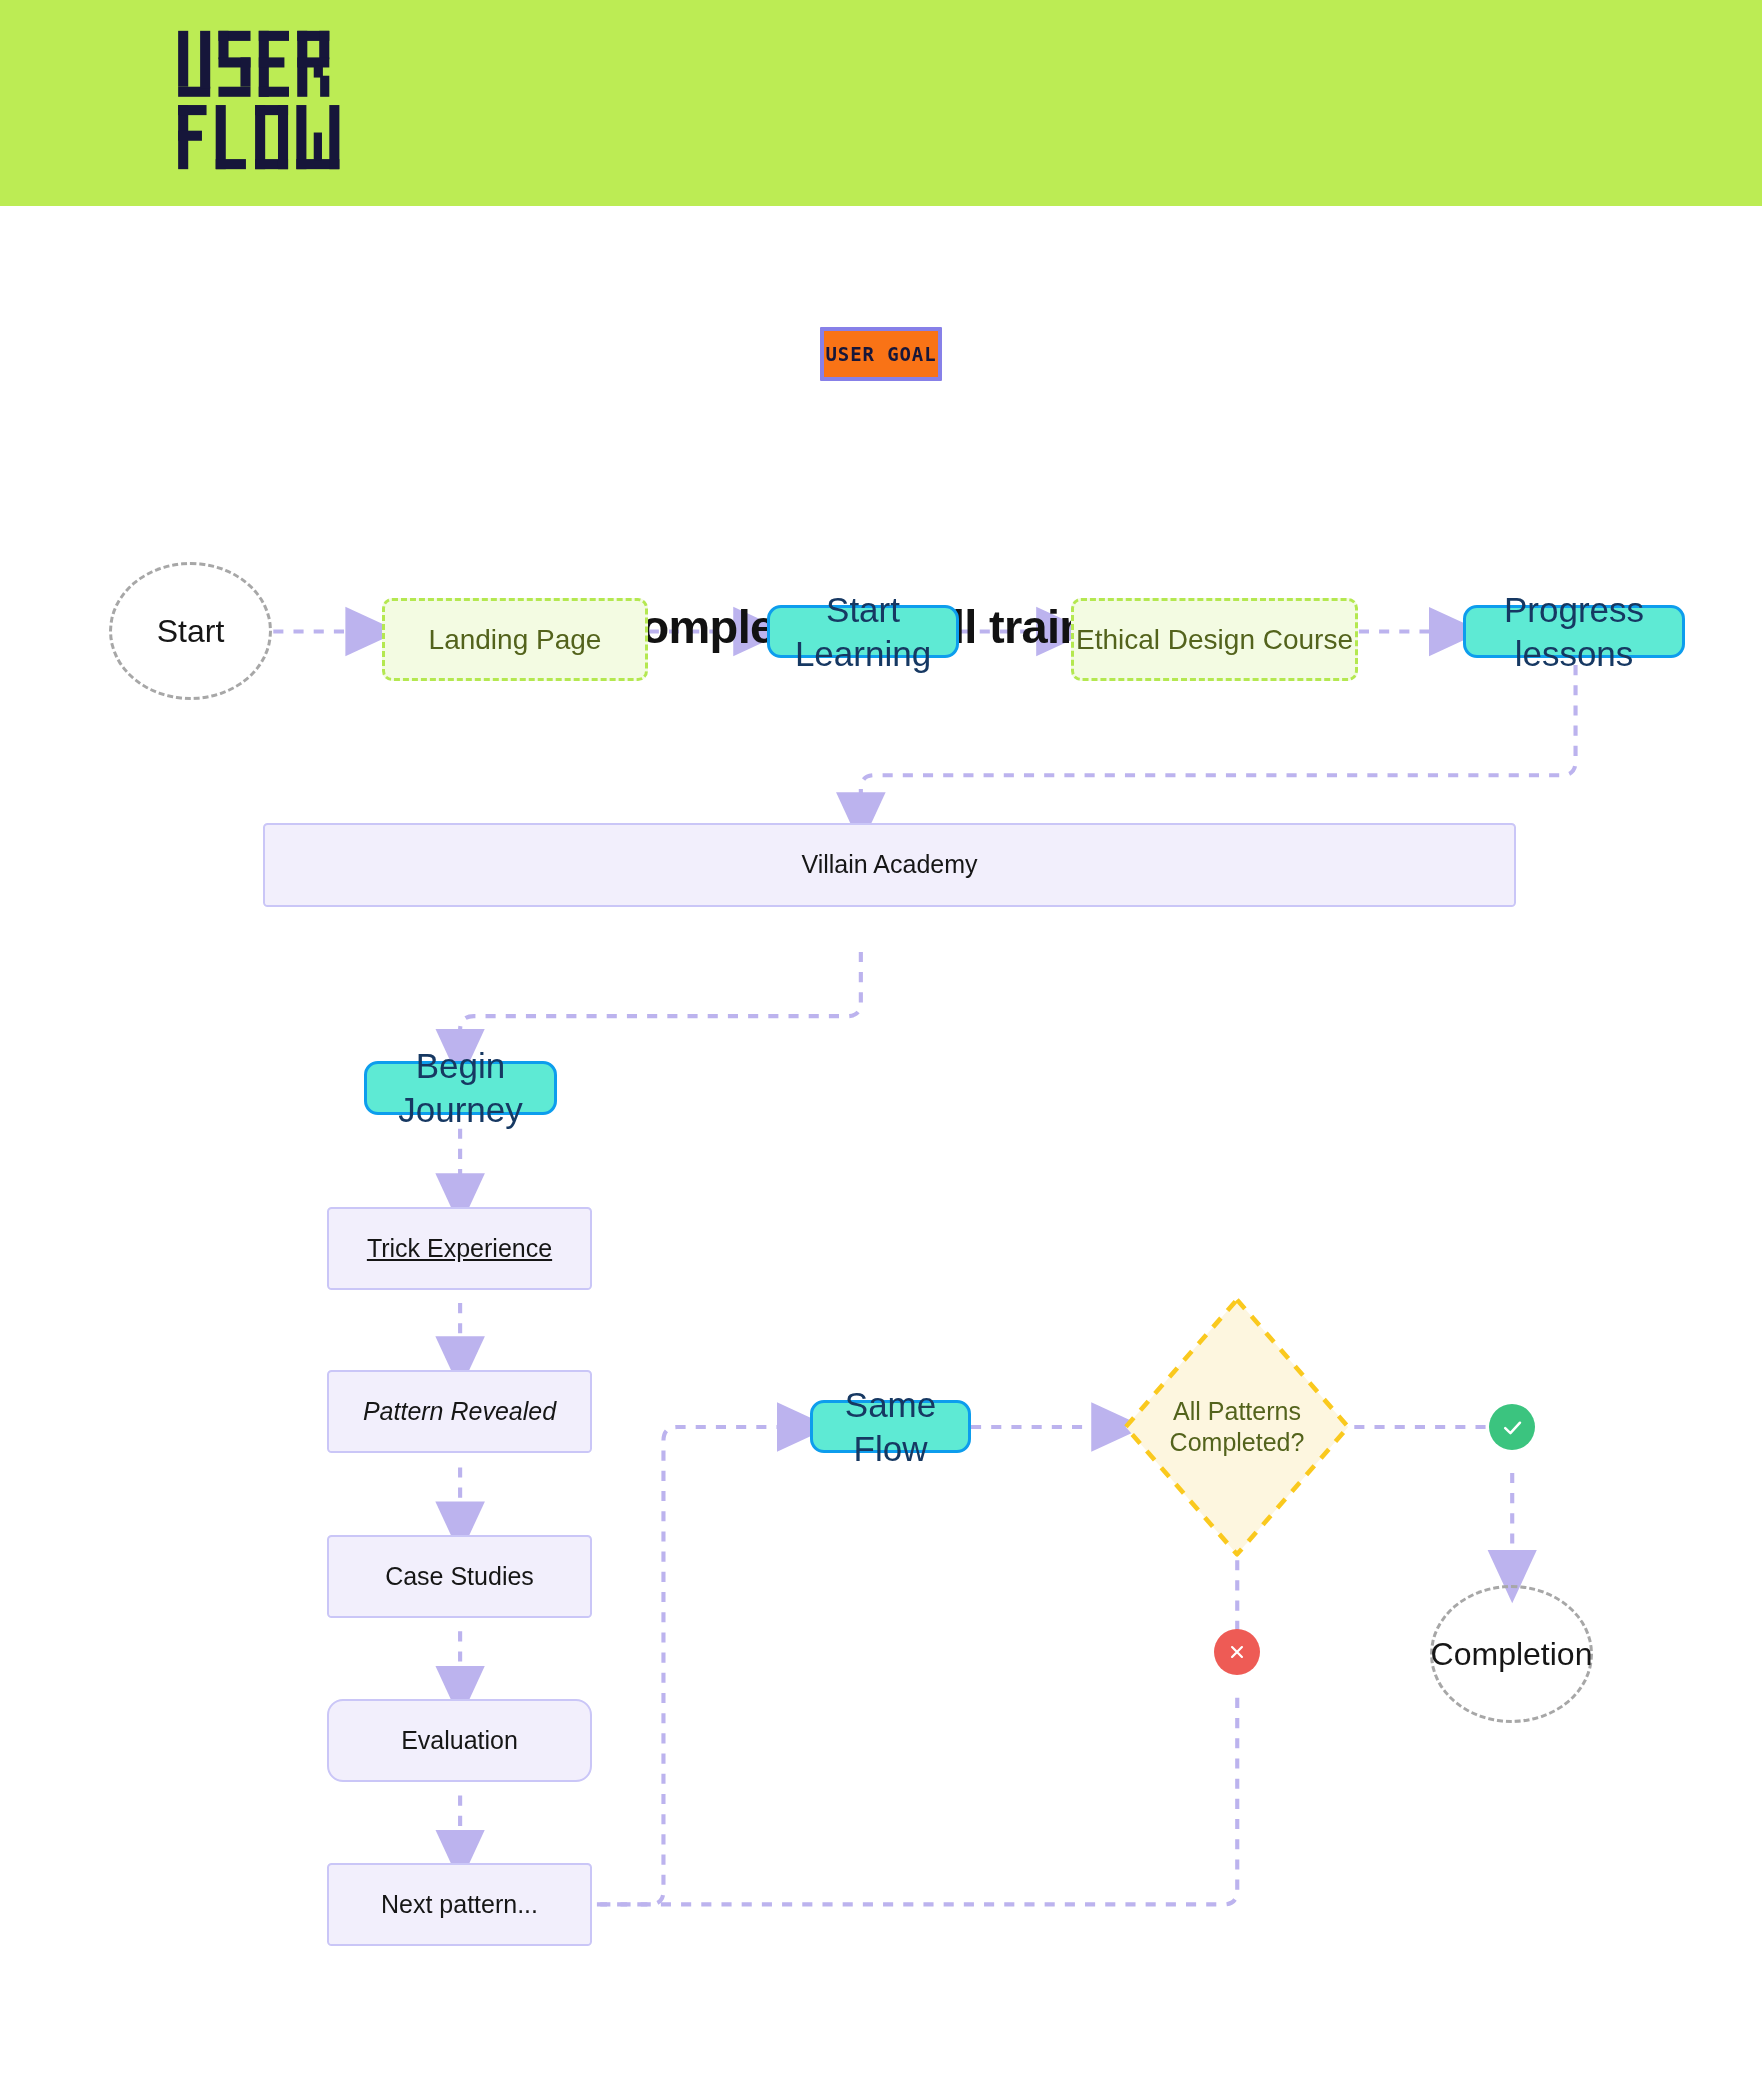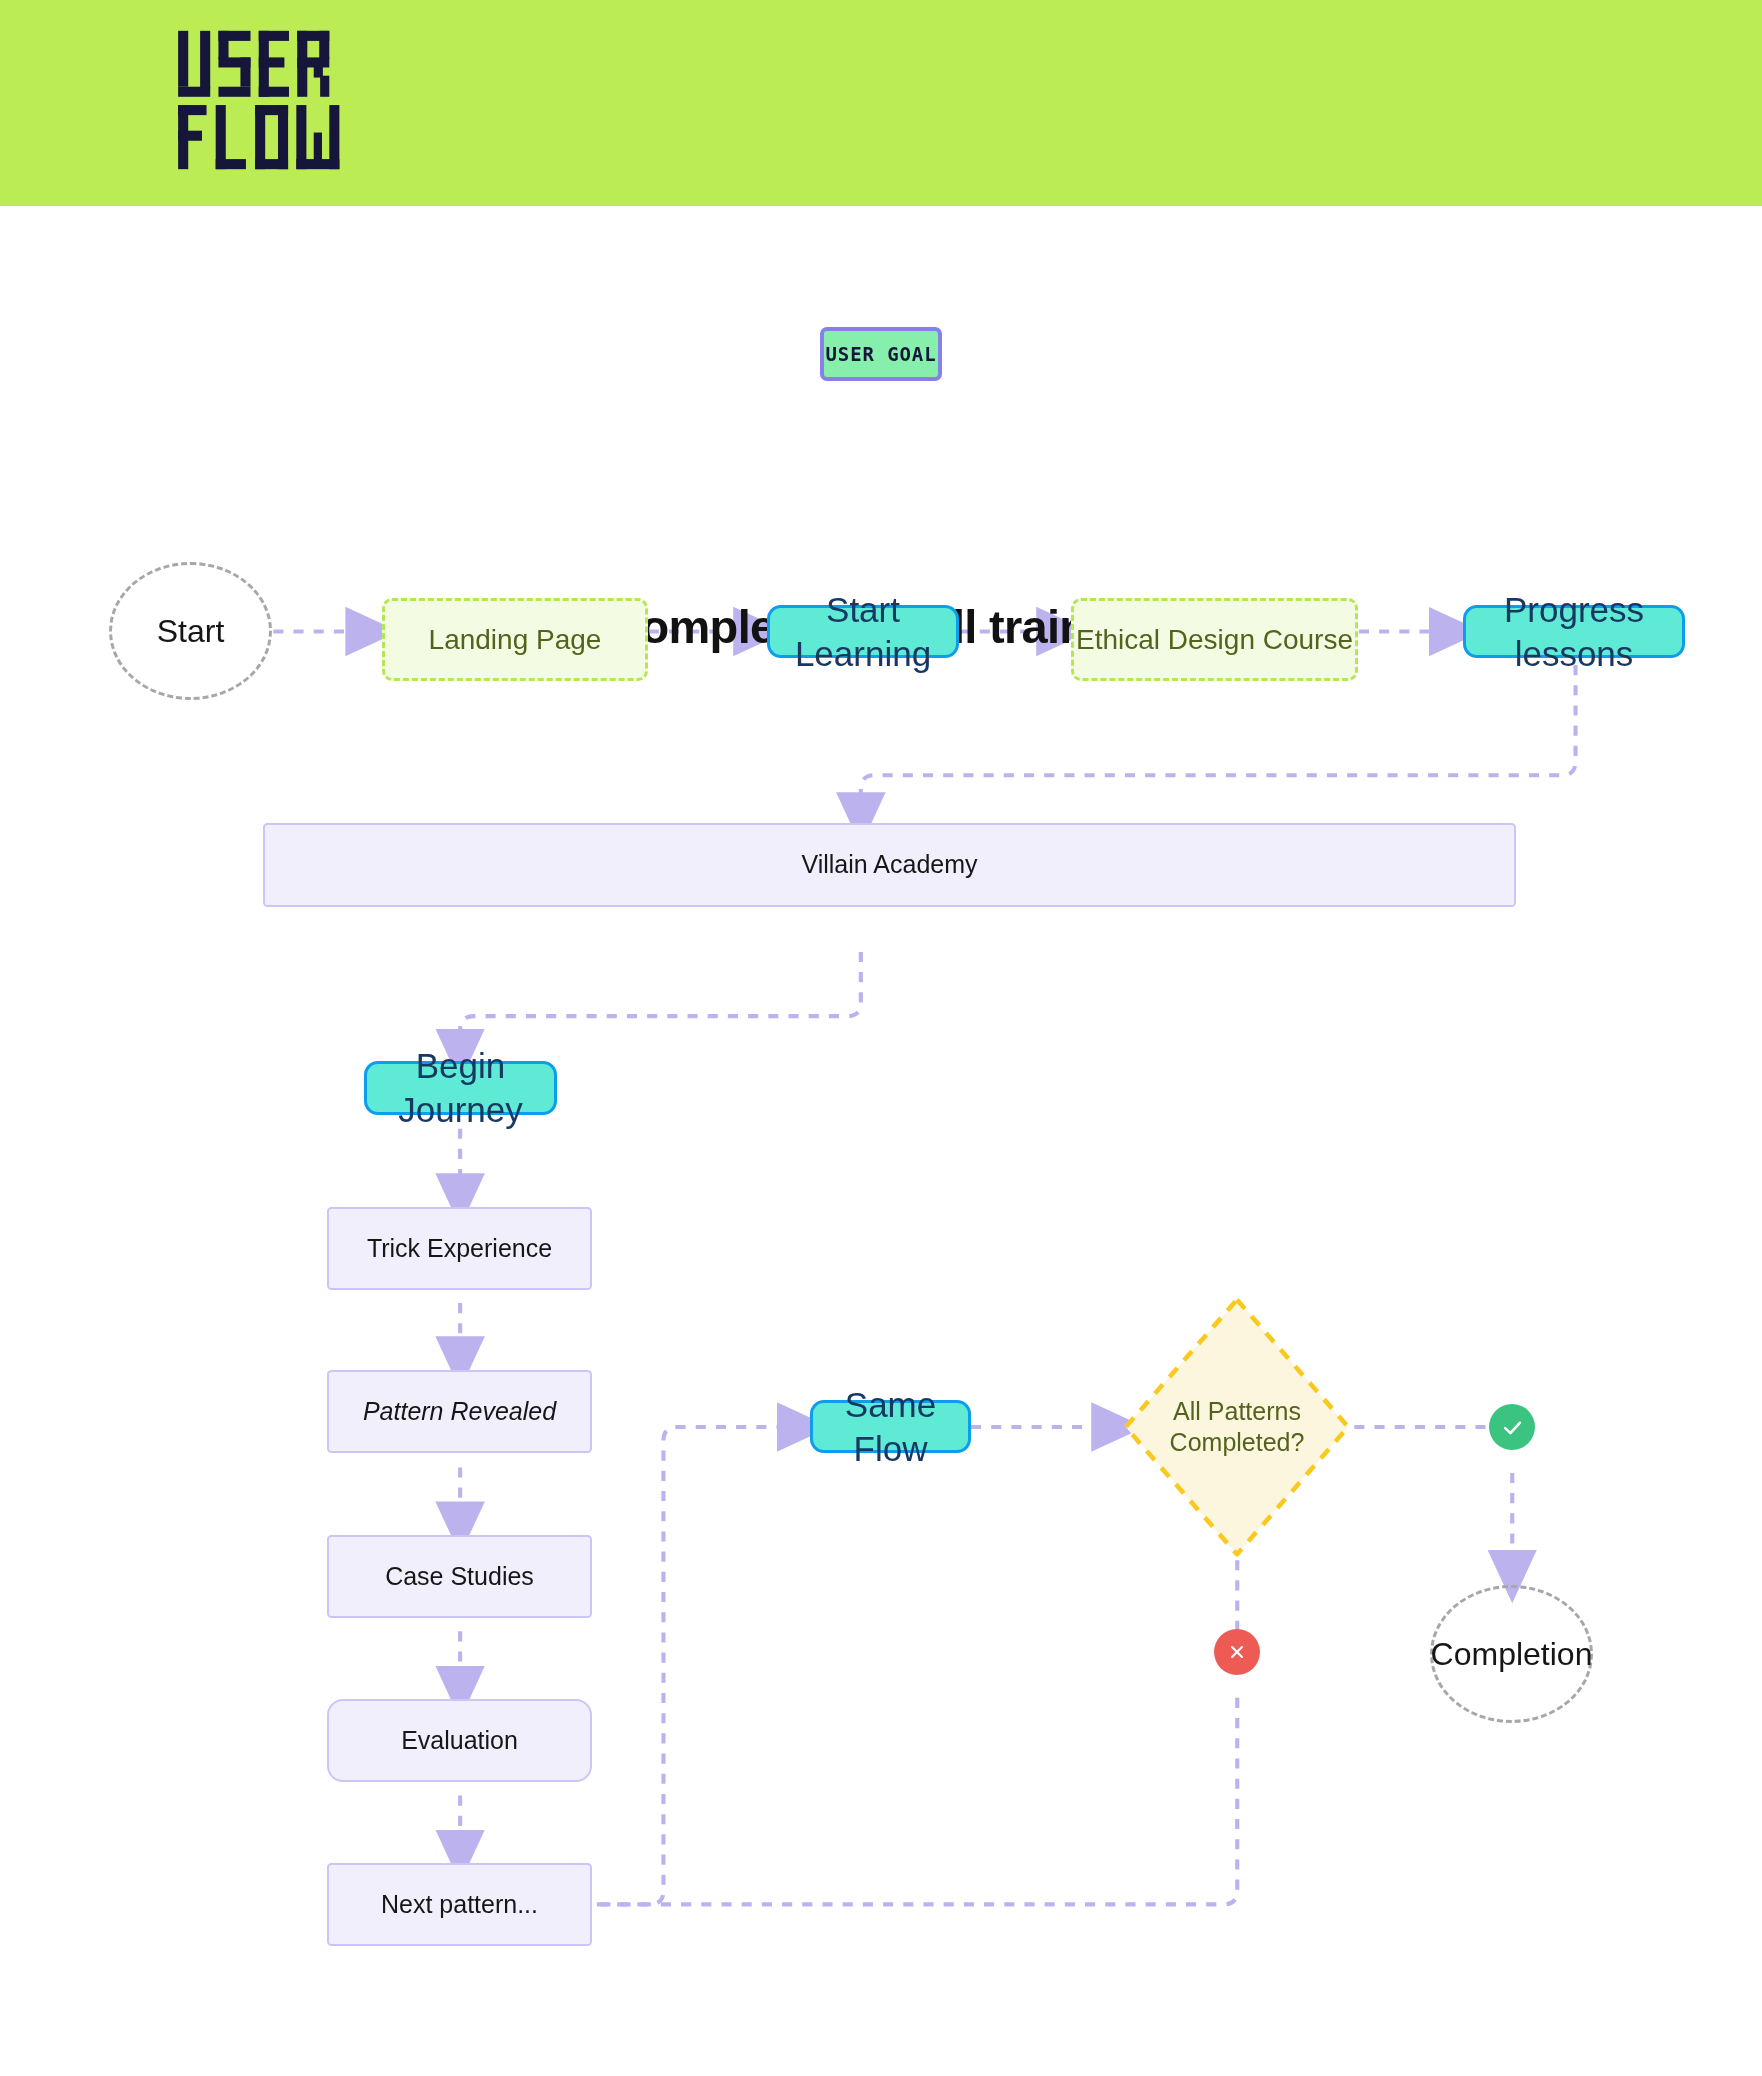--- a/index.html
+++ b/index.html
@@ -36,23 +36,23 @@
     position: absolute; left: 0; top: 0;
     width: 1763px; height: 1871px;
     pointer-events: none;
   }
 
   
   #goal-badge {
     position: absolute;
     left: 820px; top: 121px;
     width: 122px; height: 54px;
-    background: #86efac;
+    background: #f97316;
     border: 4.1px solid #8780e8;
-    border-radius: 7px;
+    border-radius: 1px;
     display: flex; align-items: center; justify-content: center;
   }
   #goal-badge span {
     font-family: "DejaVu Sans Mono", monospace;
     font-weight: 700;
     font-size: 19px;
     letter-spacing: 0.9px;
     color: #16163a;
   }
   #goal-title {
@@ -262,21 +262,21 @@
   </div>
 
   <div class="node n-process" style="left:263px; top:617px; width:1253px; height:84px;">
     <span>Villain Academy</span>
   </div>
 
   <div class="node n-action" style="left:364px; top:855px; width:193px; height:54px;">
     <span>Begin Journey</span>
   </div>
 
-  <div class="node n-process" style="left:327px; top:1001px; width:265px; height:83px;">
+  <div class="node n-process" style="left:327px; top:1001px; width:265px; height:83px;text-decoration:underline;">
     <span>Trick Experience</span>
   </div>
 
   <div class="node n-process" style="left:327px; top:1164px; width:265px; height:83px;font-style:italic;">
     <span>Pattern Revealed</span>
   </div>
 
   <div class="node n-process" style="left:327px; top:1329px; width:265px; height:83px;">
     <span>Case Studies</span>
   </div>

